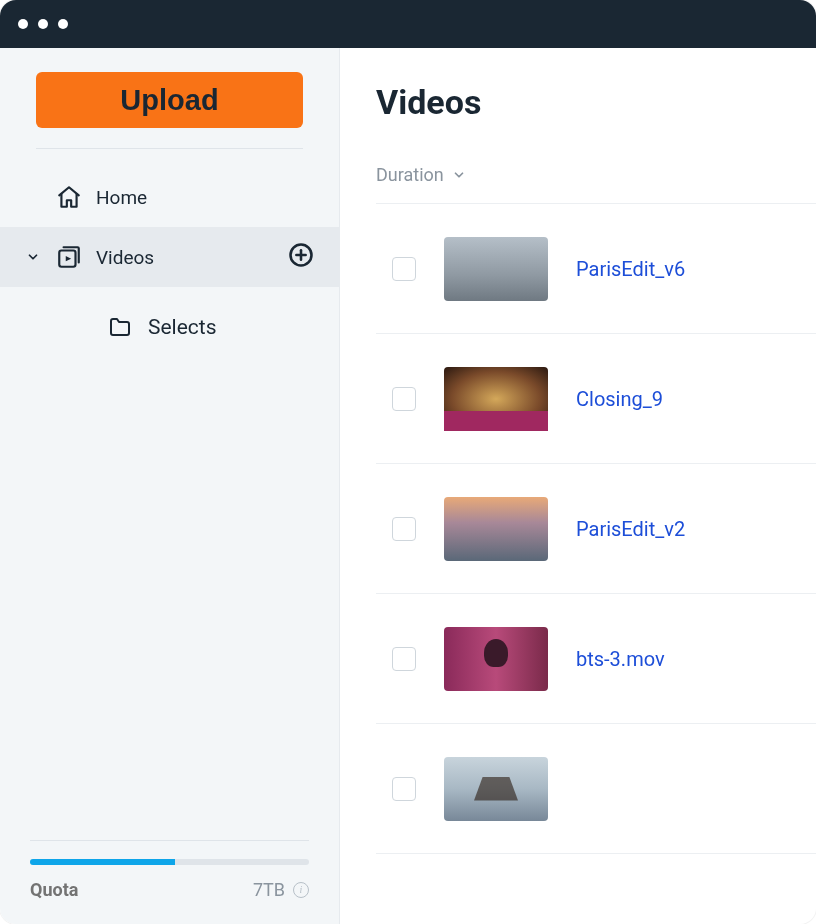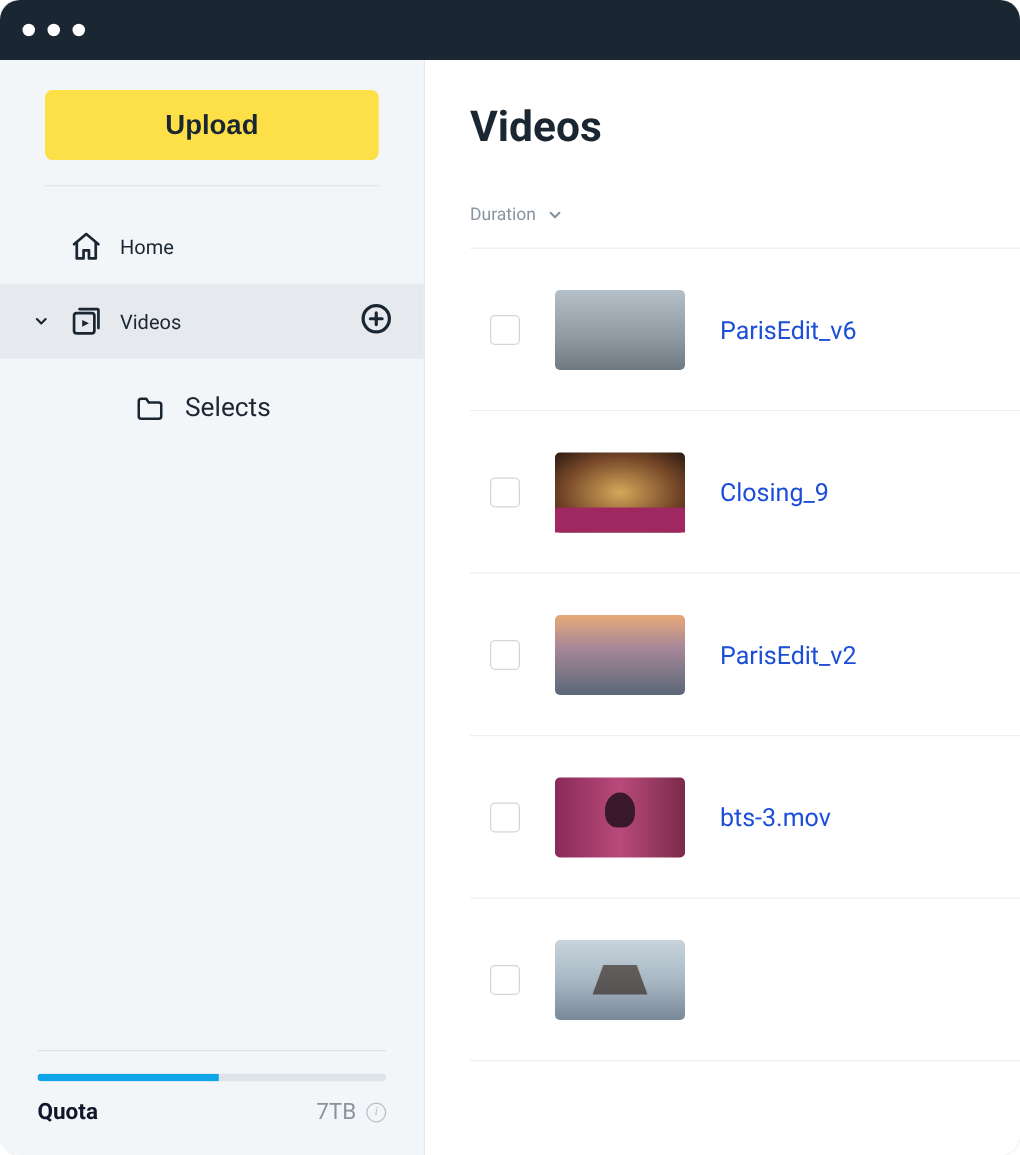--- a/index.html
+++ b/index.html
@@ -45,40 +45,40 @@
   flex-direction: column;
   padding: 24px 0 0 0;
   border-right: 1px solid #e6eaee;
 }
 .upload-wrap {
   padding: 0 36px 20px 36px;
 }
 .upload-btn {
   width: 100%;
   height: 56px;
-  background: #fde047;
+  background: #f97316;
   border: none;
   border-radius: 6px;
-  font-size: 22px;
+  font-size: 29px;
   font-weight: 700;
   color: #1a2733;
   cursor: pointer;
 }
 .divider {
   height: 1px;
   background: #dfe4e9;
   margin: 0 36px 18px 36px;
 }
 .nav-item {
   display: flex;
   align-items: center;
   height: 60px;
   padding: 0 24px 0 24px;
   gap: 14px;
-  font-size: 16px;
+  font-size: 19px;
   color: #1a2733;
   cursor: pointer;
 }
 .nav-item.home {
   padding-left: 56px;
 }
 .nav-item.videos {
   background: #e6eaee;
   justify-content: flex-start;
 }
@@ -134,21 +134,21 @@
   height: 100%;
   width: 52%;
   background: #0ea5e9;
 }
 .quota-row {
   display: flex;
   align-items: center;
   justify-content: space-between;
   font-size: 18px;
 }
-.quota-label { font-weight: 700; color: #0f172a; }
+.quota-label { font-weight: 700; color: #737373; }
 .quota-val { color: #8a949e; display: flex; align-items: center; gap: 8px; }
 .info-icon {
   width: 16px; height: 16px; border: 1.5px solid #b7c0c8; border-radius: 50%;
   display: inline-flex; align-items: center; justify-content: center;
   font-size: 10px; color: #b7c0c8; font-style: italic; font-family: serif;
 }
 
 .main {
   flex: 1;
   padding: 34px 0 0 36px;
@@ -160,21 +160,21 @@
   font-size: 34px;
   font-weight: 700;
   color: #1a2733;
   margin-bottom: 42px;
 }
 .sort-row {
   display: flex;
   align-items: center;
   gap: 8px;
   color: #8a949e;
-  font-size: 14px;
+  font-size: 18px;
   padding-bottom: 18px;
   border-bottom: 1px solid #eceff2;
   cursor: pointer;
 }
 .video-list {
   display: flex;
   flex-direction: column;
 }
 .video-row {
   display: flex;

